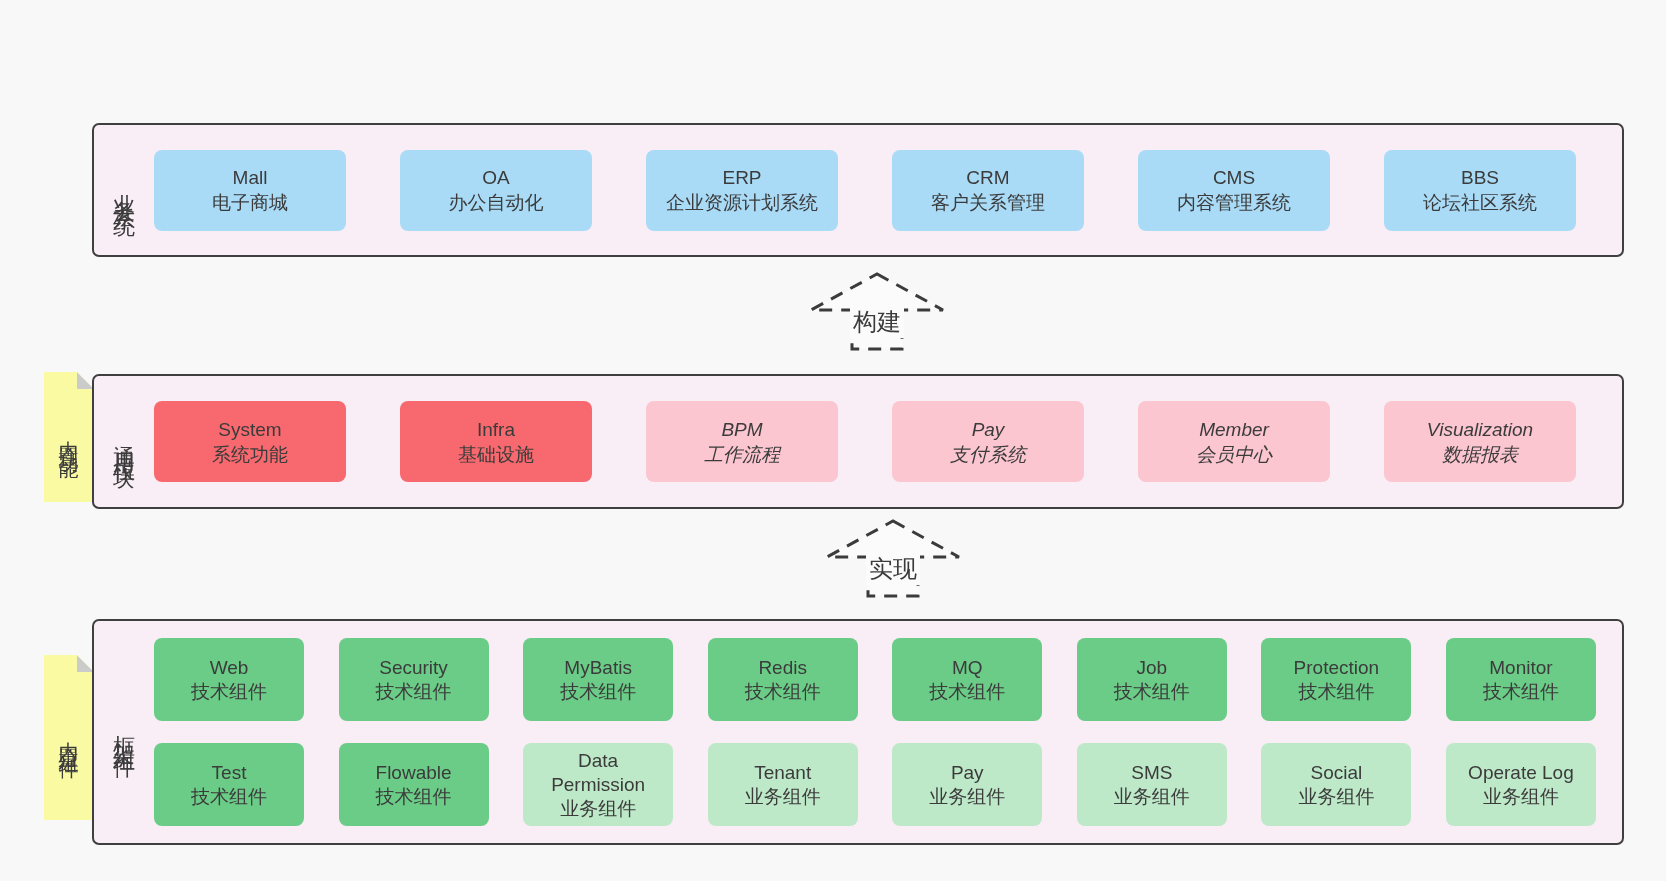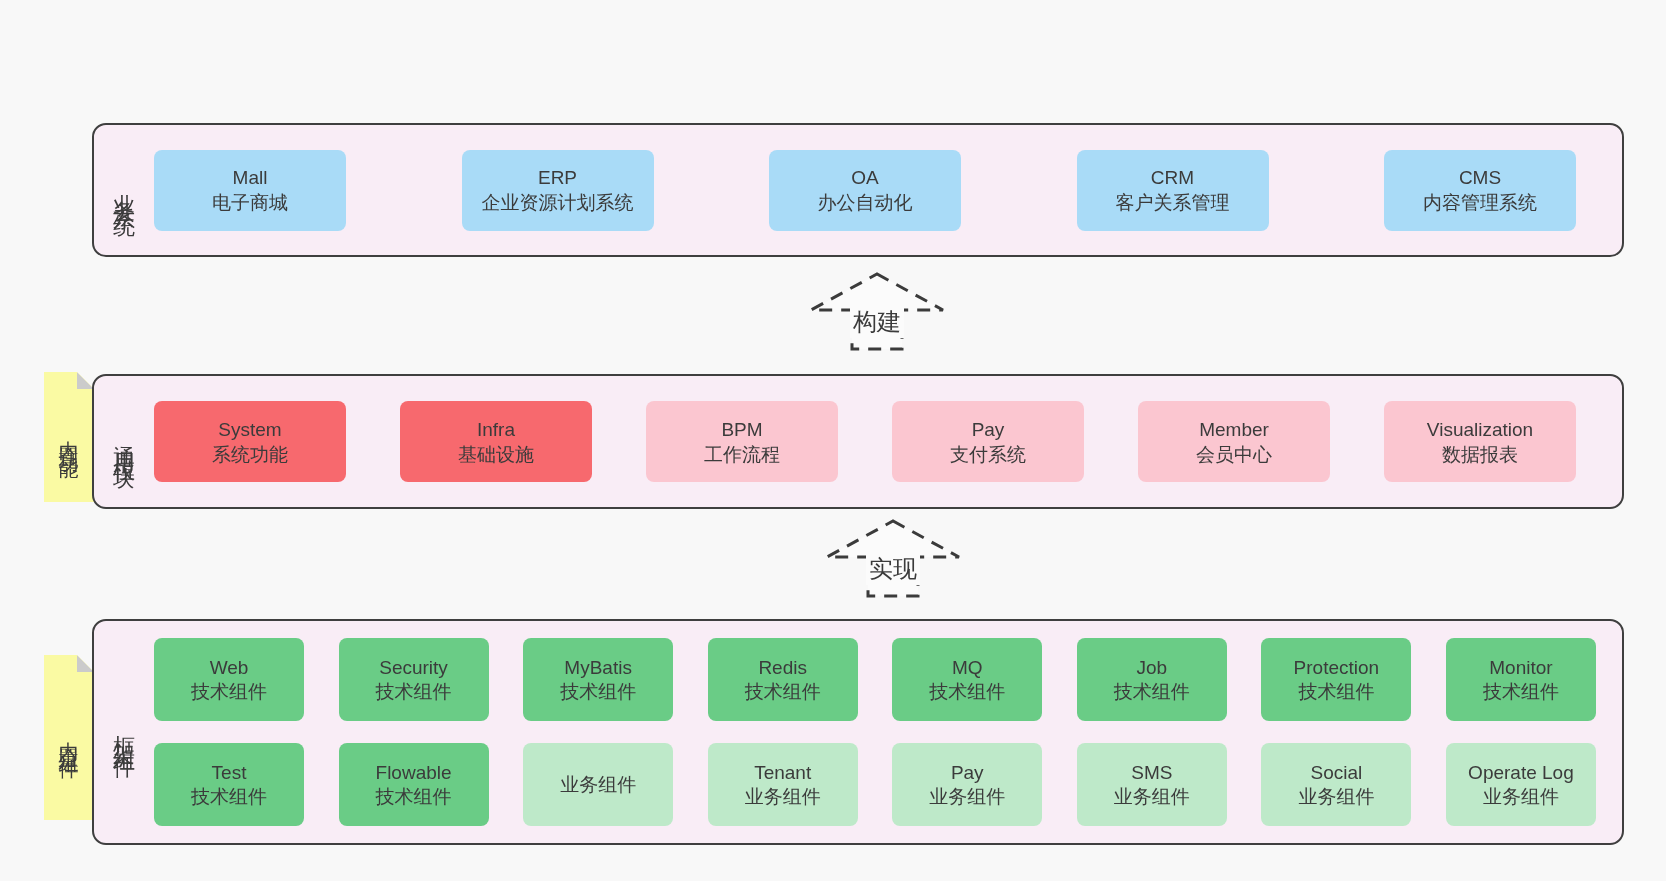--- a/index.html
+++ b/index.html
@@ -15,21 +15,21 @@
     overflow:hidden;
   }
 
   
   .panel {
     position:absolute;
     left:92px;
     width:1532px;
     background:#f9edf6;
     border:2px solid #3f3f3f;
-    border-radius:14px;
+    border-radius:7px;
     box-sizing:border-box;
     display:flex;
     z-index:1;
   }
   .panel-1 { top:123px; height:134px; }
   .panel-2 { top:374px; height:135px; }
   .panel-3 { top:619px; height:226px; }
 
   .panel-label {
     flex:none;
@@ -78,21 +78,21 @@
     font-size:19px;
     line-height:25px;
     padding:0 10px;
     box-sizing:border-box;
   }
   .box-6 { width:192px; height:81px; }
   .box-8 { width:150px; height:83px; line-height:24px; }
 
   .v-blue       { background:#a9dbf7; }
   .v-red        { background:#f7696e; }
-  .v-pink       { background:#fbc6d0; }
+  .v-pink       { background:#fbc6d0;font-style:italic; }
   .v-green      { background:#6acc86; }
   .v-lightgreen { background:#bee9c9; }
 
   
   .note {
     position:absolute;
     left:44px;
     width:50px;
     background:#fafaa3;
     z-index:0;
@@ -151,34 +151,38 @@
   <section class="panel panel-1">
     <div class="panel-label">
       <span class="vtext">业务系统</span>
     </div>
     <div class="boxes">
       <div class="box box-6 v-blue">
         <span>Mall</span>
         <span>电子商城</span>
       </div>
       <div class="box box-6 v-blue">
+        <span>OA</span>
+        <span>办公自动化</span>
+      </div>
+      <div class="box box-6 v-blue">
         <span>ERP</span>
         <span>企业资源计划系统</span>
       </div>
       <div class="box box-6 v-blue">
-        <span>OA</span>
-        <span>办公自动化</span>
-      </div>
-      <div class="box box-6 v-blue">
         <span>CRM</span>
         <span>客户关系管理</span>
       </div>
       <div class="box box-6 v-blue">
         <span>CMS</span>
         <span>内容管理系统</span>
+      </div>
+      <div class="box box-6 v-blue">
+        <span>BBS</span>
+        <span>论坛社区系统</span>
       </div>
     </div>
   </section>
 
   <div class="arrow arrow-1">
     <svg width="144" height="80" viewBox="0 0 144 80">
       <polygon points="72,2 138,38 97,38 97,77 47,77 47,38 6,38" fill="#fbfbfb" stroke="#3b3b3b" stroke-width="3" stroke-dasharray="13 9"></polygon>
     </svg>
     <span class="arrow-label">构建</span>
   </div>
@@ -264,20 +268,21 @@
       <div class="row-8">
         <div class="box box-8 v-green">
           <span>Test</span>
           <span>技术组件</span>
         </div>
         <div class="box box-8 v-green">
           <span>Flowable</span>
           <span>技术组件</span>
         </div>
         <div class="box box-8 v-lightgreen">
+          <span>Data Permission</span>
           <span>业务组件</span>
         </div>
         <div class="box box-8 v-lightgreen">
           <span>Tenant</span>
           <span>业务组件</span>
         </div>
         <div class="box box-8 v-lightgreen">
           <span>Pay</span>
           <span>业务组件</span>
         </div>

